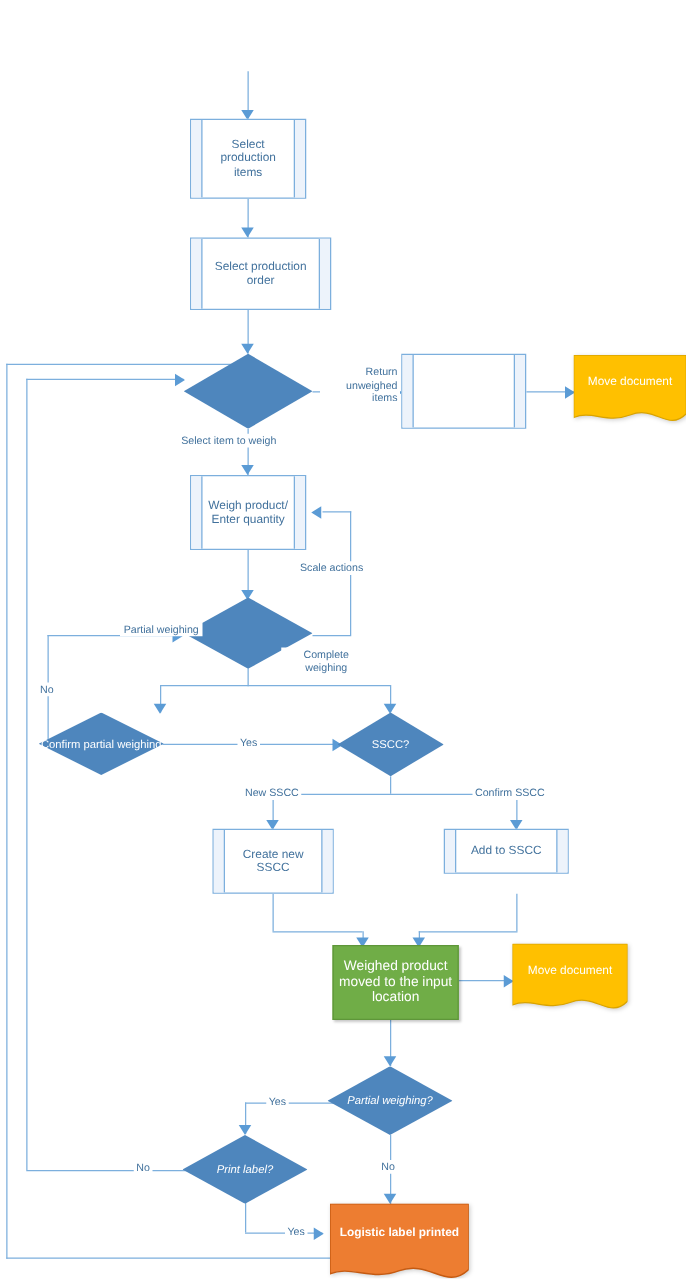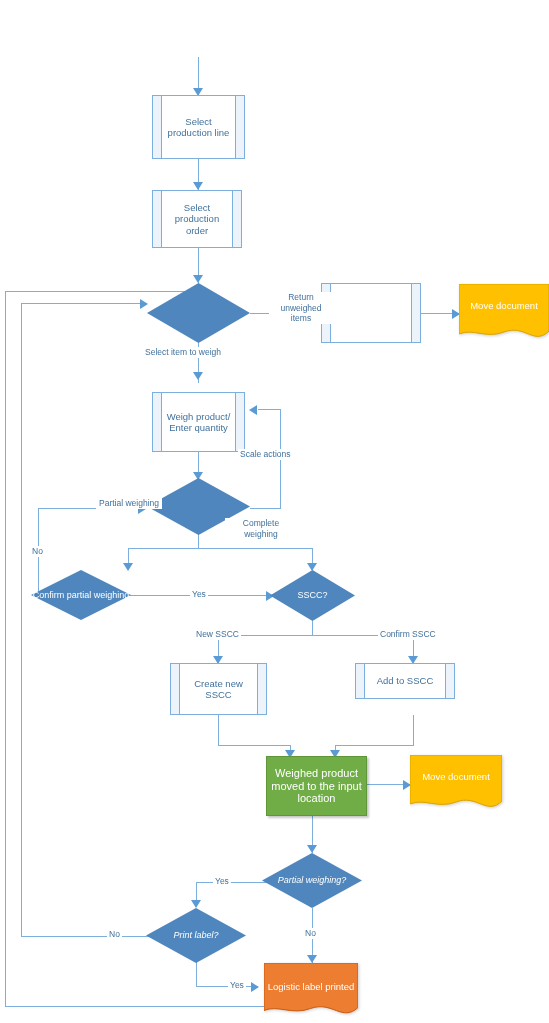--- a/index.html
+++ b/index.html
@@ -139,24 +139,24 @@
   <div class="ar r" style="left:251px;top:982px;"></div>
 
   <div class="ln lh" style="left:5px;top:1006px;width:262px;"></div>
   <div class="ln lv" style="left:5px;top:291px;height:716px;"></div>
   <div class="ln lh" style="left:5px;top:291px;width:190px;"></div>
 
 
   <div class="node proc" style="left:152px;top:95px;width:93px;height:64px;">
     <span class="band l"></span>
     <span class="band r"></span>
-    <span class="ptxt">Select production line</span>
-  </div>
-
-  <div class="node proc" style="left:152px;top:190px;width:90px;height:58px;">
+    <span class="ptxt">Select production items</span>
+  </div>
+
+  <div class="node proc" style="left:152px;top:190px;width:113px;height:58px;">
     <span class="band l"></span>
     <span class="band r"></span>
     <span class="ptxt">Select production order</span>
   </div>
 
   <div class="dia" style="left:147px;top:283px;width:103px;height:60px;">
     <span class="shape"></span>
     <span class="dtxt"></span>
   </div>
 
@@ -165,21 +165,21 @@
     <span class="band r"></span>
   </div>
 
   <div class="doc" style="left:459px;top:284px;width:90px;height:59px;">
     <svg class="dshape" viewBox="0 0 90 59" preserveAspectRatio="none">
       <path d="M0,0 H90 V47 C75,62 66,40 45,48 C27,55 14,44 0,50 Z" fill="#FFC000" stroke="#D9A300" stroke-width="1"></path>
     </svg>
     <span class="dlbl" style="height:44px;">Move document</span>
   </div>
 
-  <div class="node proc" style="left:152px;top:392px;width:93px;height:60px;">
+  <div class="node proc" style="left:152px;top:380px;width:93px;height:60px;">
     <span class="band l"></span>
     <span class="band r"></span>
     <span class="ptxt">Weigh product/ Enter quantity</span>
   </div>
 
   <div class="dia" style="left:147px;top:478px;width:103px;height:57px;">
     <span class="shape"></span>
     <span class="dtxt"></span>
   </div>
 
@@ -219,28 +219,28 @@
   <div class="dia" style="left:262px;top:853px;width:100px;height:55px;">
     <span class="shape"></span>
     <span class="dtxt it">Partial weighing?</span>
   </div>
 
   <div class="dia" style="left:146px;top:908px;width:100px;height:55px;">
     <span class="shape"></span>
     <span class="dtxt it">Print label?</span>
   </div>
 
-  <div class="doc" style="left:264px;top:963px;width:94px;height:57px;">
+  <div class="doc" style="left:264px;top:963px;width:111px;height:57px;font-weight:bold;">
     <svg class="dshape" viewBox="0 0 95 57" preserveAspectRatio="none">
       <path d="M0,0 H95 V45 C79,60 69,38 47,46 C29,53 14,42 0,48 Z" fill="#ED7D31" stroke="#C55A11" stroke-width="1"></path>
     </svg>
     <span class="dlbl" style="height:48px;">Logistic label printed</span>
   </div>
 
-  <div class="lbl w" style="left:269px;top:292px;width:60px;">Return unweighed items</div>
+  <div class="lbl w" style="left:256px;top:292px;width:60px;text-align:right;">Return unweighed items</div>
 
   <div class="lbl" style="left:143px;top:347px;">Select item  to weigh</div>
 
   <div class="lbl" style="left:238px;top:449px;">Scale actions</div>
 
   <div class="lbl w" style="left:96px;top:498px;width:62px;">Partial weighing</div>
 
   <div class="lbl w" style="left:225px;top:518px;width:68px;">Complete weighing</div>
 
   <div class="lbl" style="left:30px;top:546px;">No</div>

